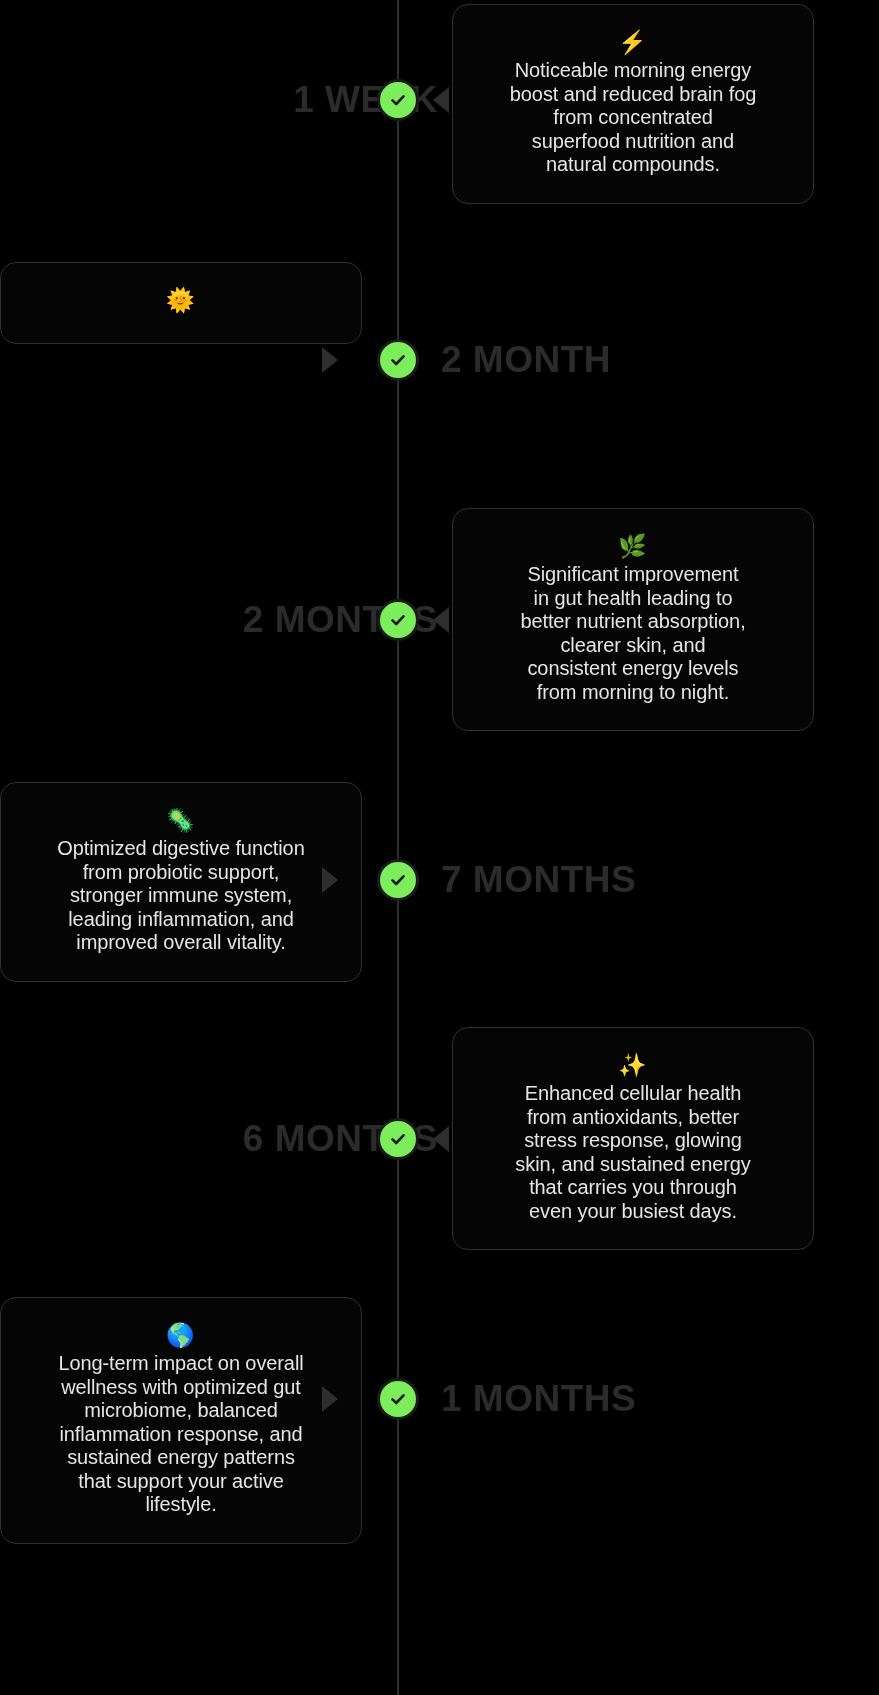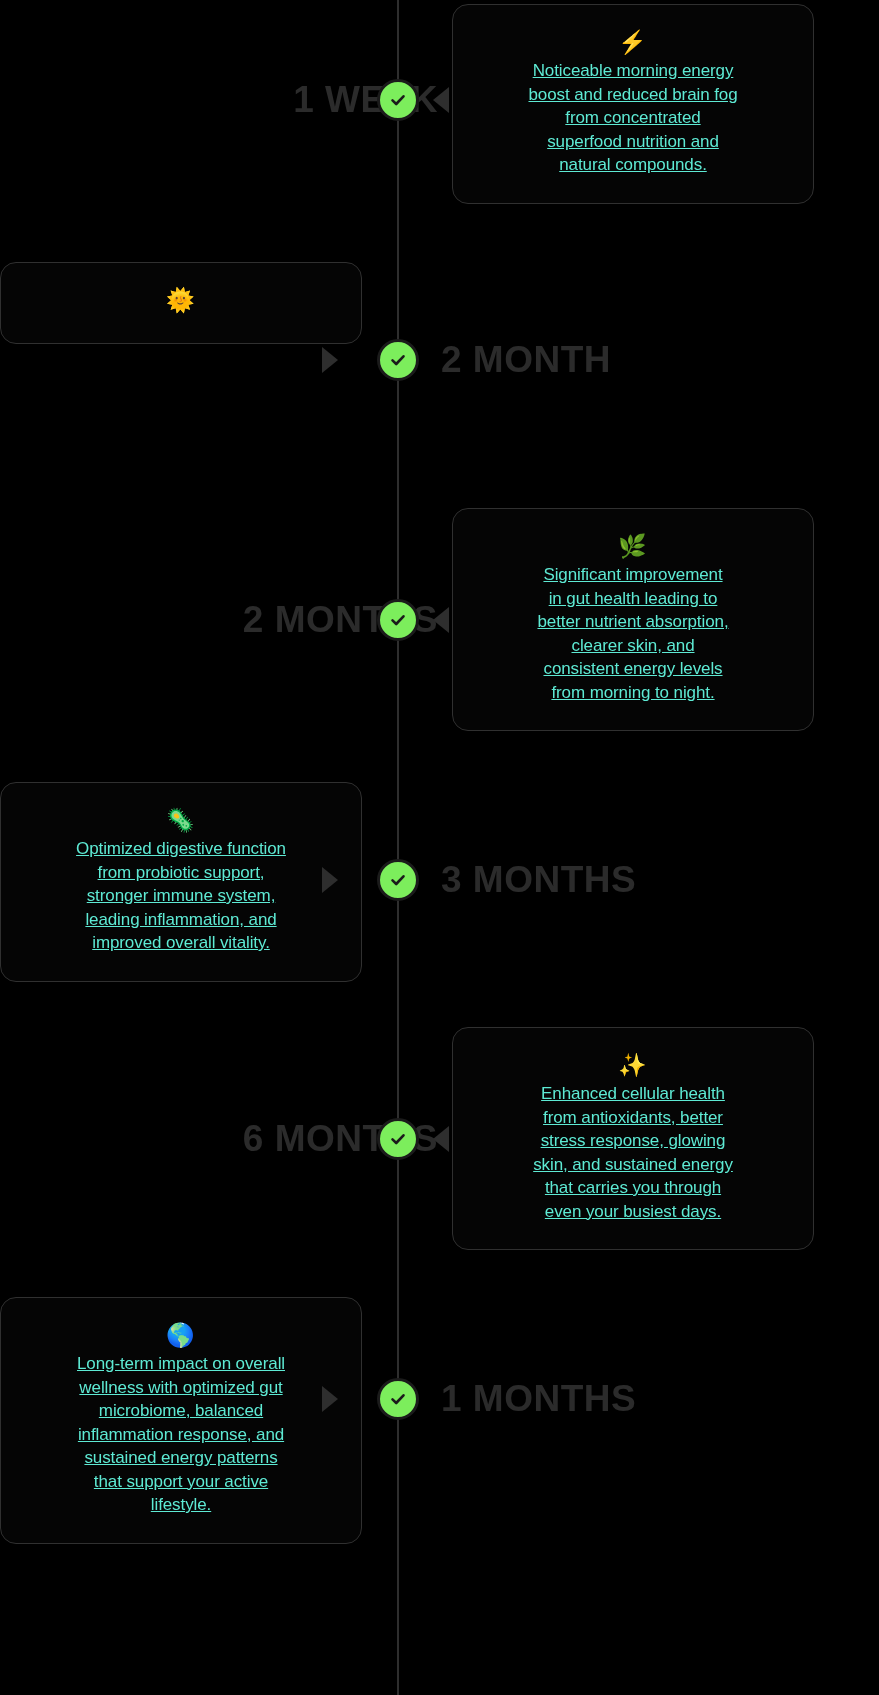--- a/index.html
+++ b/index.html
@@ -101,26 +101,25 @@
   }
 
   .card-emoji {
     font-size: 23px;
     line-height: 30px;
     display: block;
     margin-bottom: 2px;
   }
 
   .card-text {
-    font-size: 17px;
+    font-size: 20px;
     line-height: 23.5px;
-    color: #5eead4;
+    color: #e5e5e5;
     letter-spacing: -0.1px;
     white-space: pre-line;
-    text-decoration: underline;
   }
 
   
   .arrow {
     position: absolute;
     width: 0;
     height: 0;
     z-index: 4;
   }
 
@@ -214,21 +213,21 @@
         </div>
       </div>
       <div class="row left-card" style="top: 880px;">
         <div class="node">
           <span>
             <svg width="20" height="20" viewBox="0 0 20 20">
               <path d="M4.5 10.4 L8.2 14 L15.5 6.3" fill="none" stroke="#1b1b1b" stroke-width="2.6" stroke-linecap="round" stroke-linejoin="round"></path>
             </svg>
           </span>
         </div>
-        <div class="period">3 MONTHS</div>
+        <div class="period">7 MONTHS</div>
       </div>
       <div class="row left-card" style="top: 867px;">
         <div class="arrow"></div>
       </div>
       <div class="row left-card" style="top: 782px;">
         <div class="card">
           <span class="card-emoji">🦠</span>
           <div class="card-text">Optimized digestive function
 from probiotic support,
 stronger immune system,

